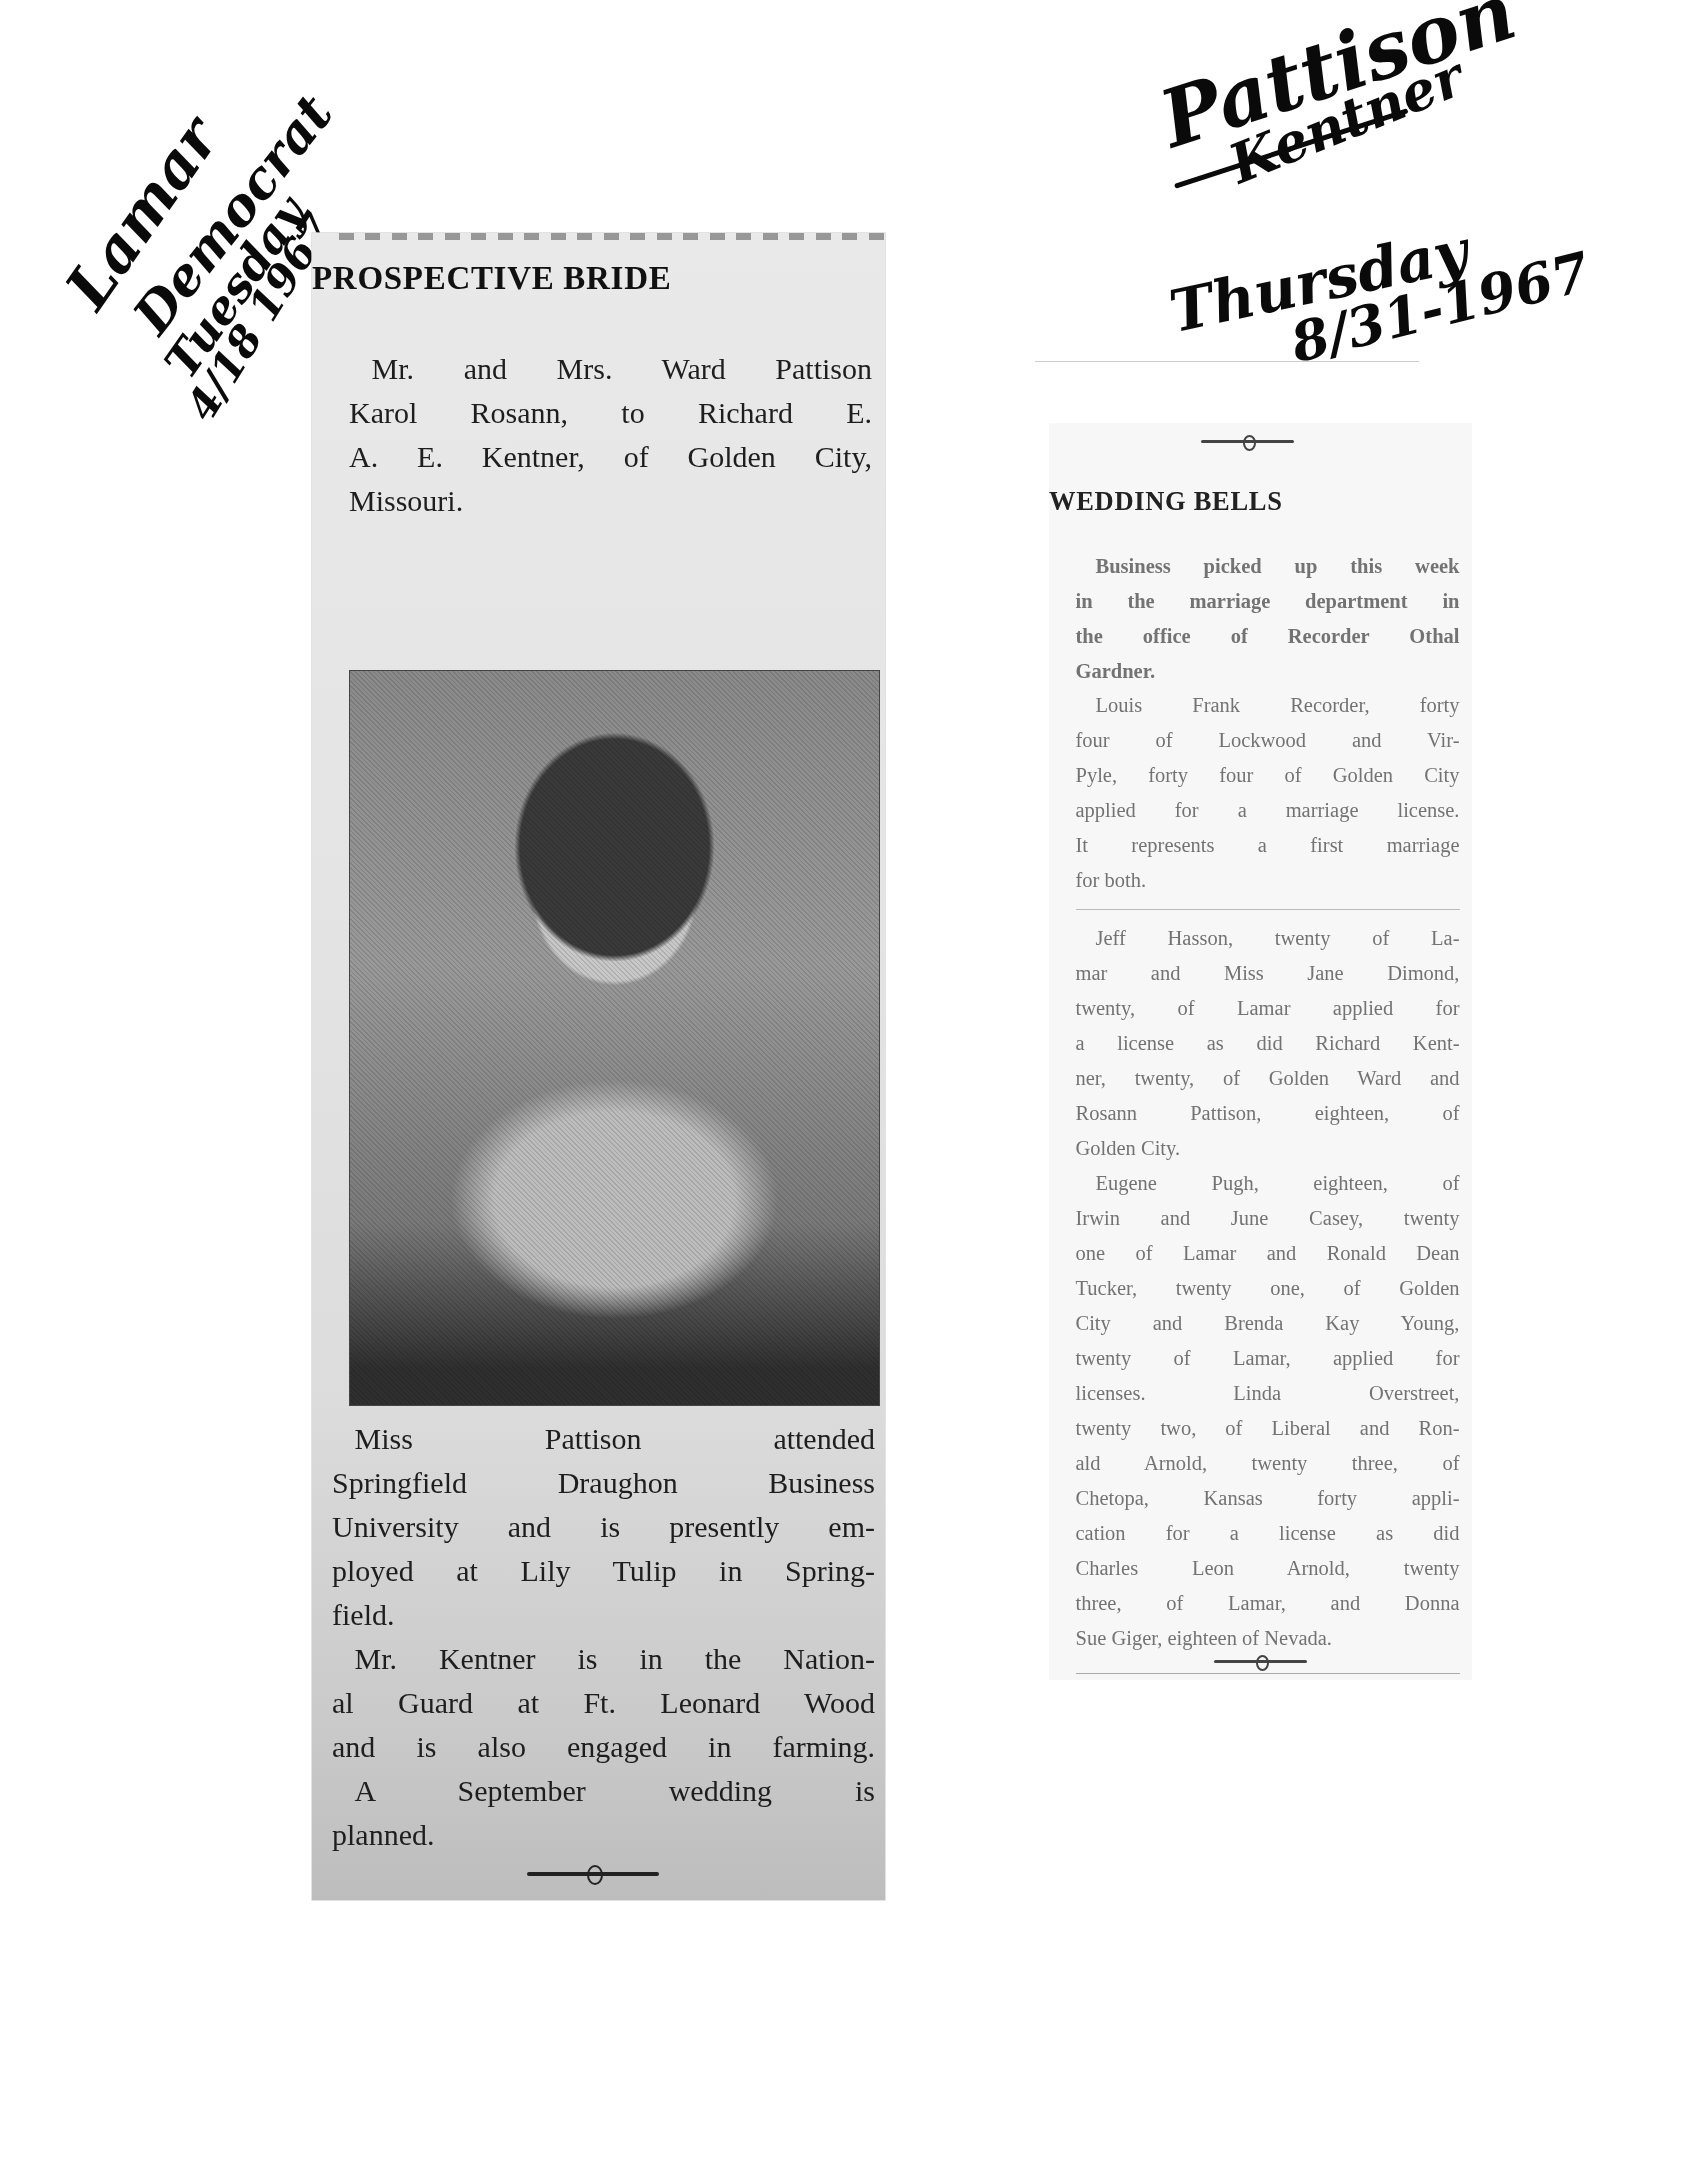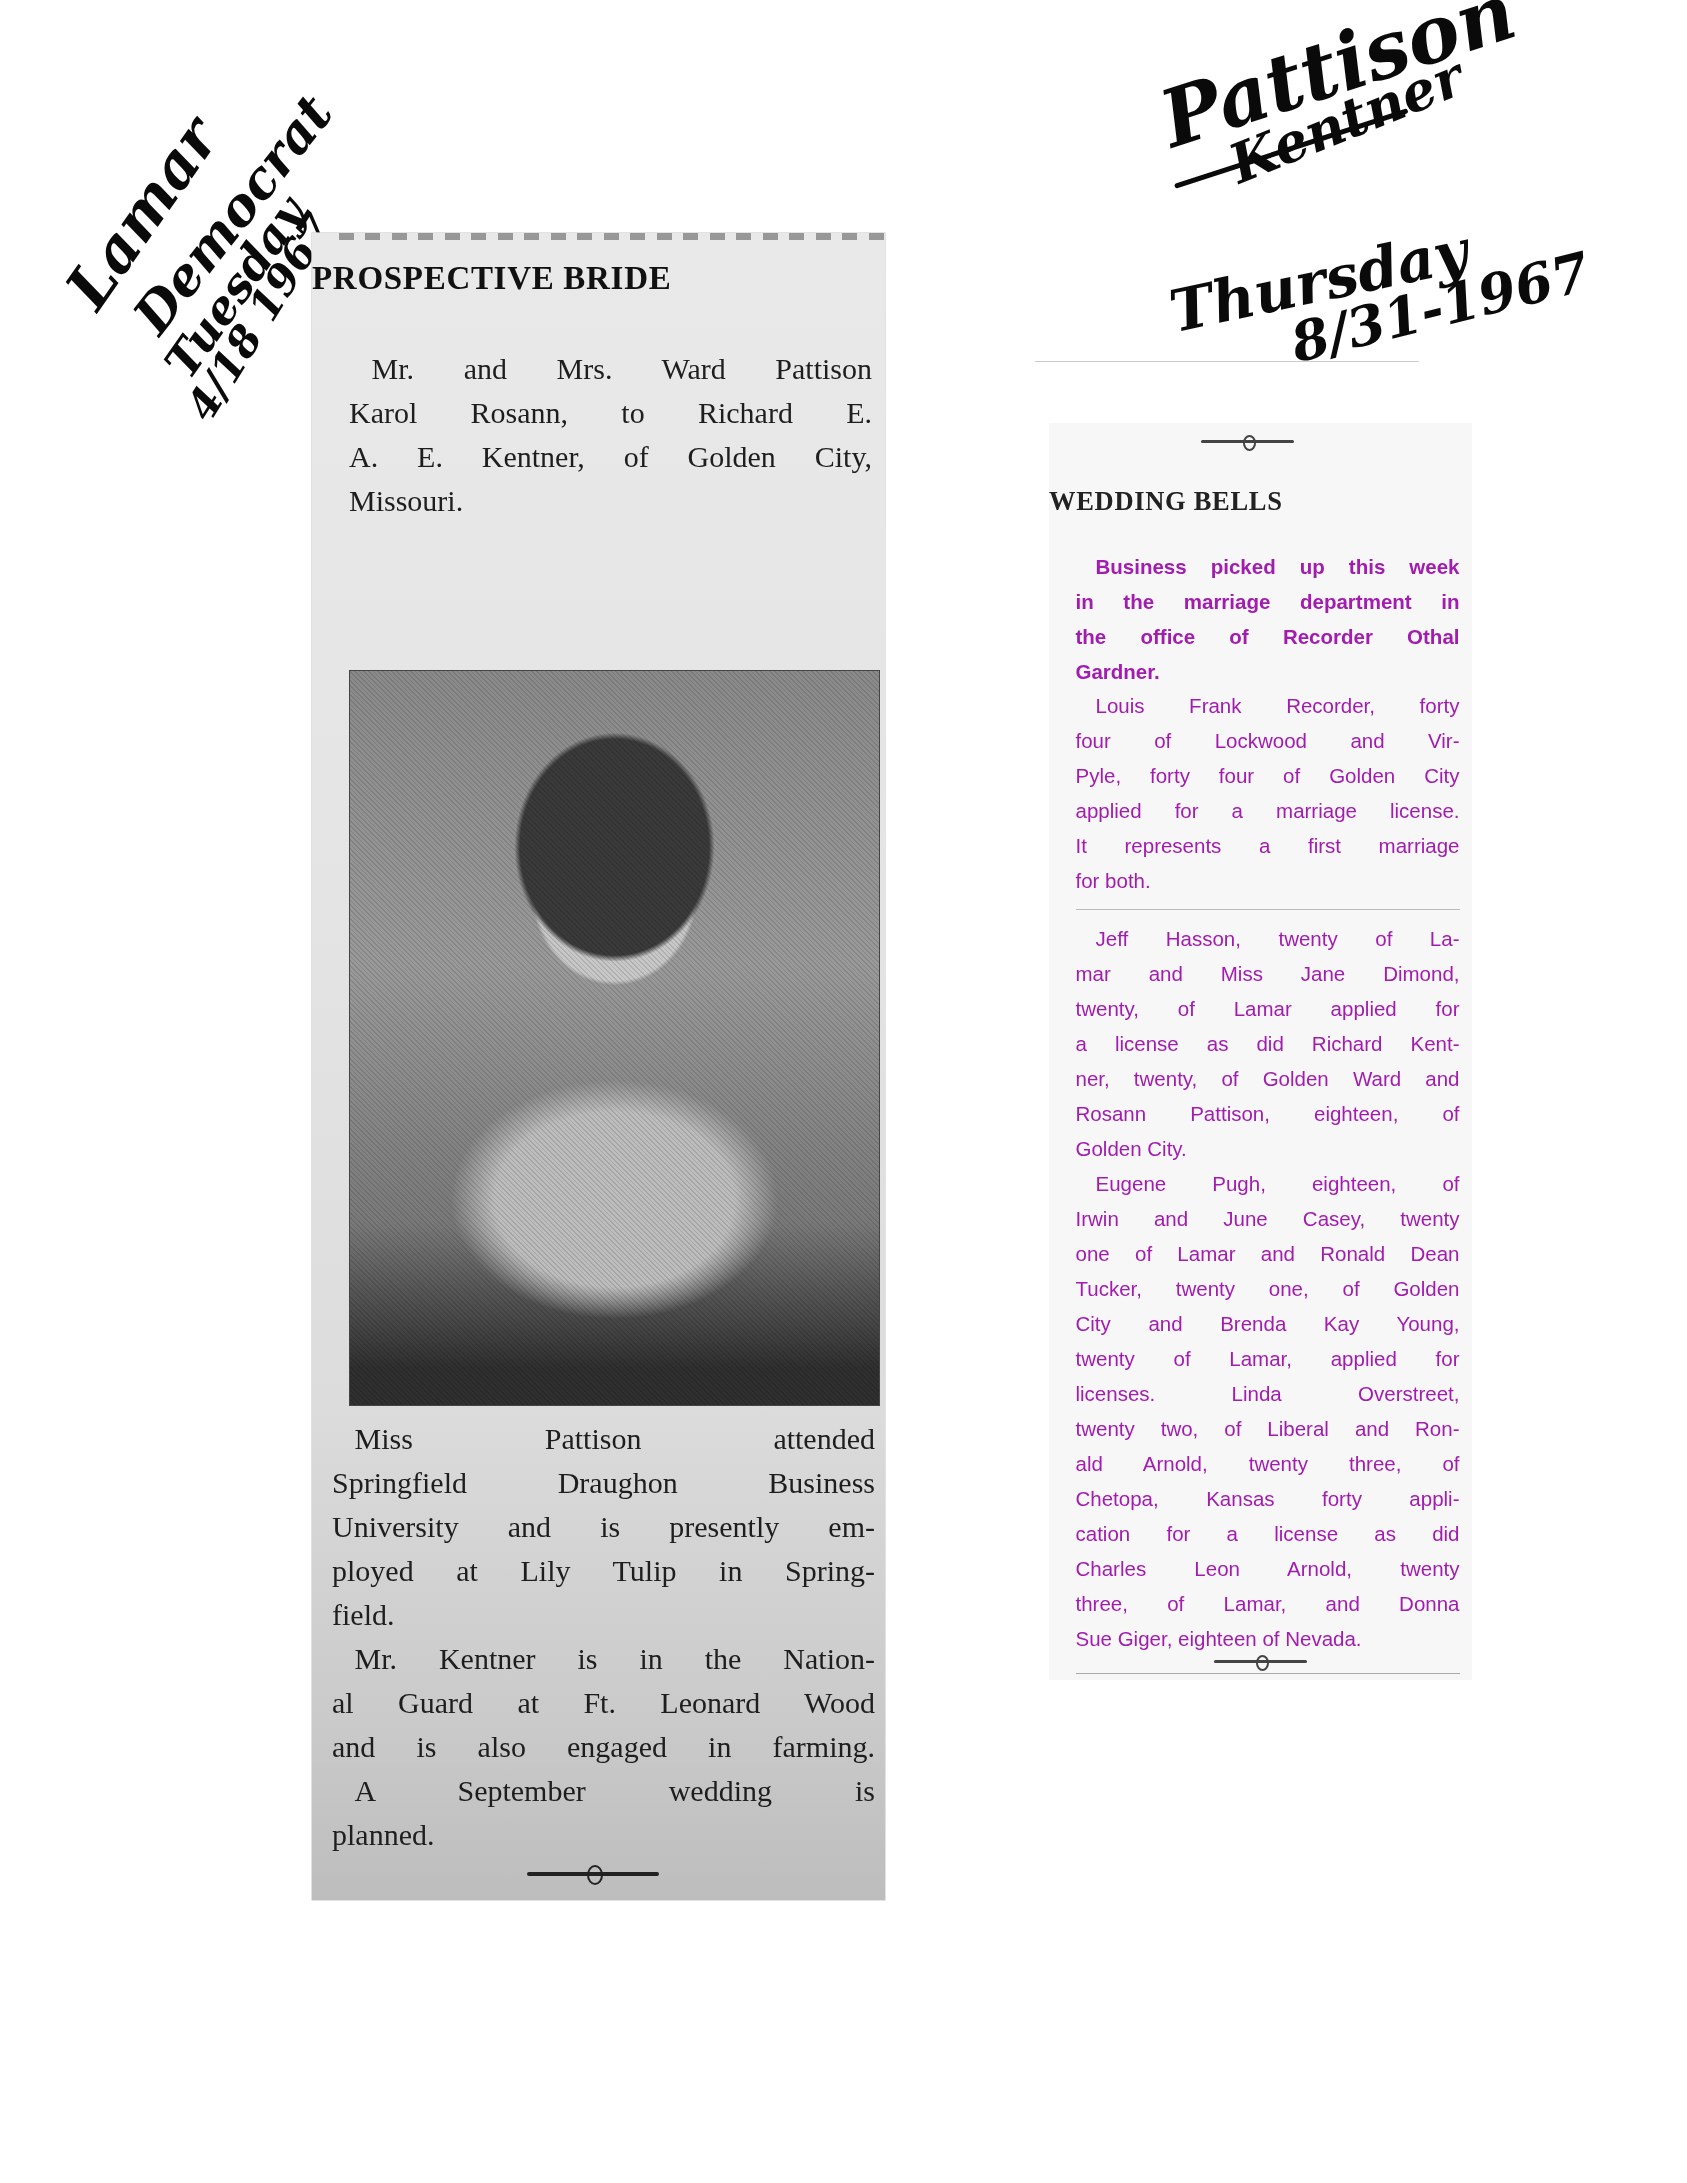--- a/index.html
+++ b/index.html
@@ -63,21 +63,21 @@
   }
   .orn-r1 { left: 152px; top: 17px; width: 93px; height: 3.3px; background: #444; }
   .orn-r2 { left: 165px; top: 1237px; width: 93px; height: 3.3px; background: #444; }
   .orn-r1 .o, .orn-r2 .o { border-color: #444; top: -5.3px; width: 9.3px; height: 12px; margin-left: -4.6px; border-width: 2px; }
   .headline-r {
     position: absolute; left: 0; right: 0; top: 63px; text-align: left;
     font-family: "Liberation Serif", serif; font-weight: bold; font-size: 26.5px; letter-spacing: 0.7px; color: #222;
   }
   .rpara {
     position: absolute; left: 26.5px; width: 384px;
-    font-family: Liberation Sans, sans-serif; font-size: 20.5px; line-height: 35px; color: #a21caf;
+    font-family: Liberation Serif, serif; font-size: 20.5px; line-height: 35px; color: #737373;
   }
   .rpara .line { display: block; white-space: nowrap; text-align: justify; text-align-last: justify; }
   .rpara .line.last { text-align-last: left; }
   .rpara .indent { padding-left: 20px; }
   .rpara.bold { font-weight: bold; }
   .rp1 { top: 126px; }
   .rp2 { top: 265px; }
   .rdivider { position: absolute; left: 26.5px; width: 384px; top: 486px; height: 1.3px; background: #bbb; }
   .rp3 { top: 498px; }
   .rbottom-rule { position: absolute; left: 26.5px; width: 384px; top: 1250px; height: 1.3px; background: #aaa; }

